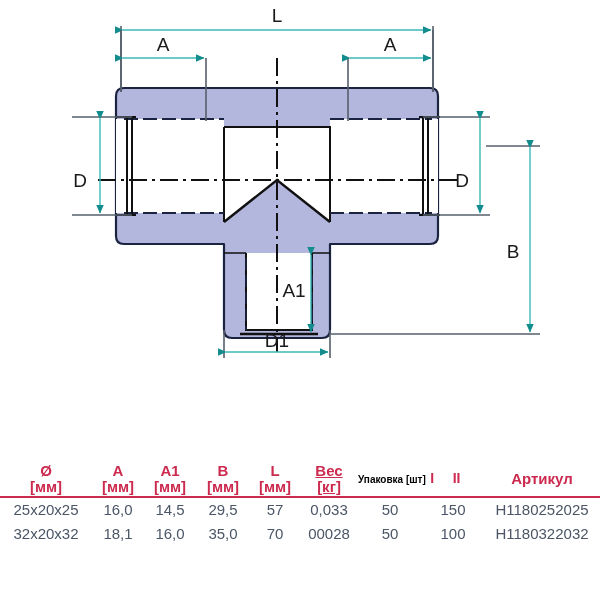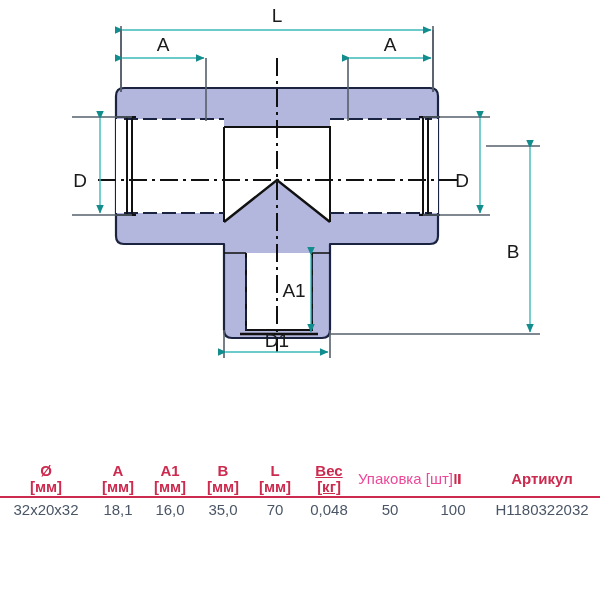--- a/index.html
+++ b/index.html
@@ -57,23 +57,23 @@
     line-height: 17px;
     padding-bottom: 2px;
   }
   .hdr-cell .unit {
     display: block;
     font-size: 15px;
     font-weight: bold;
     line-height: 16px;
   }
   .hdr-span {
-    color: #ec4899;
-    font-weight: normal;
-    font-size: 15px;
+    color: #000000;
+    font-weight: bold;
+    font-size: 10px;
     line-height: 17px;
   }
   .hdr-sub {
     color: #cc2a4e;
     font-weight: bold;
     font-size: 14px;
     line-height: 16px;
     text-align: right;
   }
   .rule-row td {
@@ -272,25 +272,36 @@
         </th>
       </tr>
       <tr class="rule-row">
         <td colspan="9">
           <div class="rule"></div>
         </td>
       </tr>
     </thead>
     <tbody>
       <tr>
+        <td>25x20x25</td>
+        <td>16,0</td>
+        <td>14,5</td>
+        <td>29,5</td>
+        <td>57</td>
+        <td>0,033</td>
+        <td>50</td>
+        <td>150</td>
+        <td>H1180252025</td>
+      </tr>
+      <tr>
         <td>32x20x32</td>
         <td>18,1</td>
         <td>16,0</td>
         <td>35,0</td>
         <td>70</td>
-        <td>0,048</td>
+        <td>00028</td>
         <td>50</td>
         <td>100</td>
         <td>H1180322032</td>
       </tr>
     </tbody>
   </table>
 </div>
 
 </body></html>

